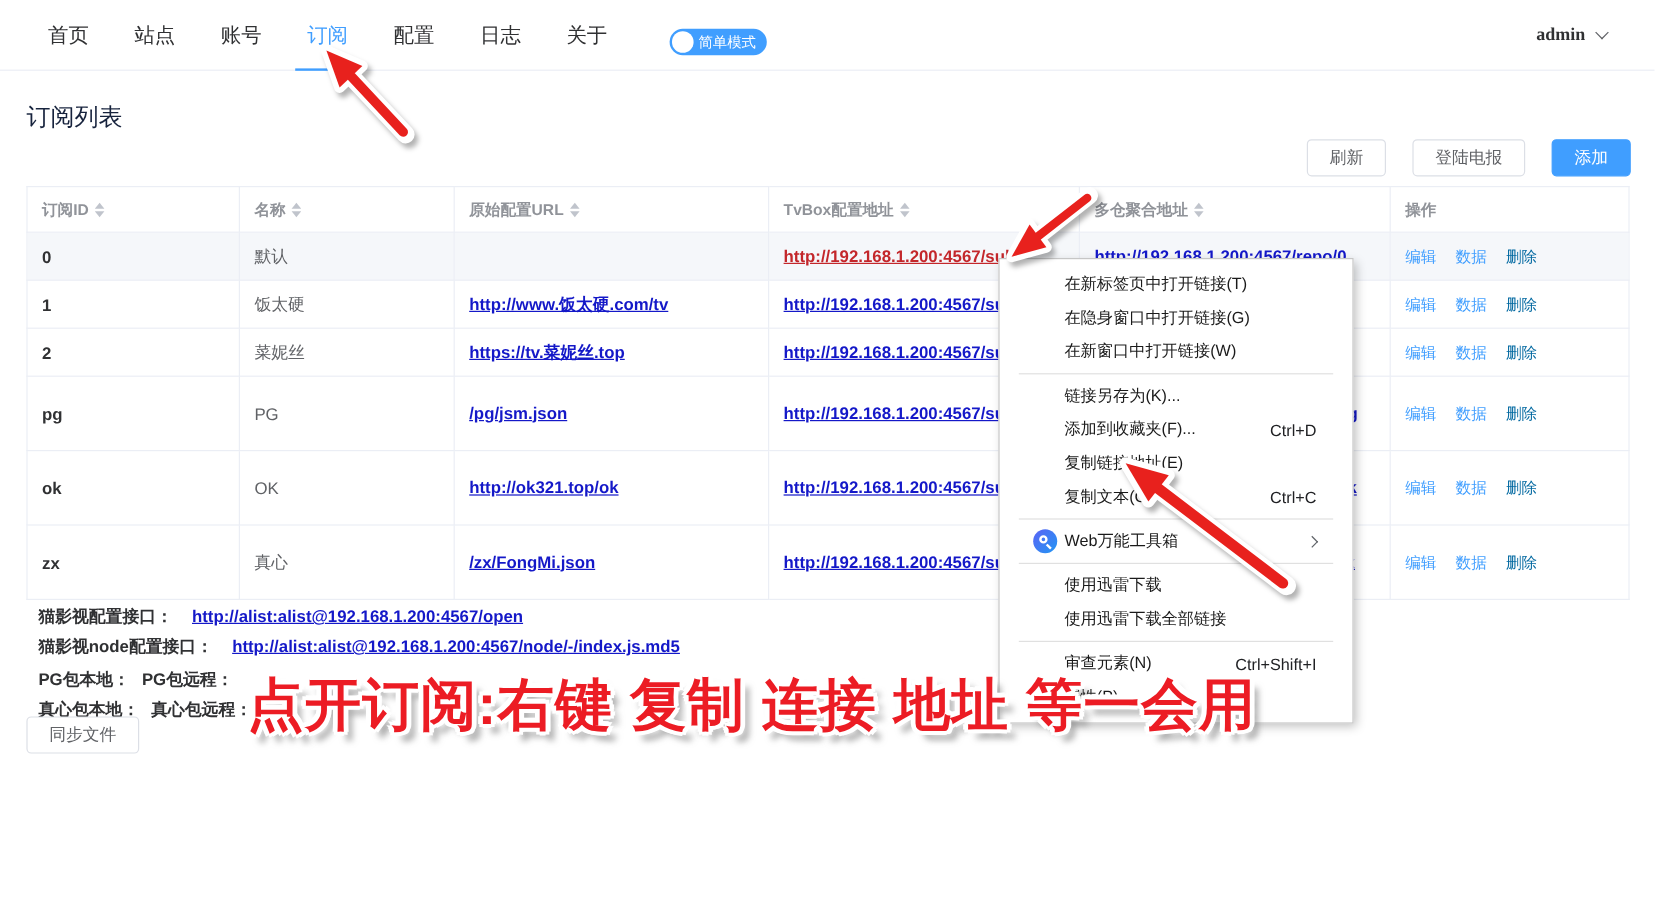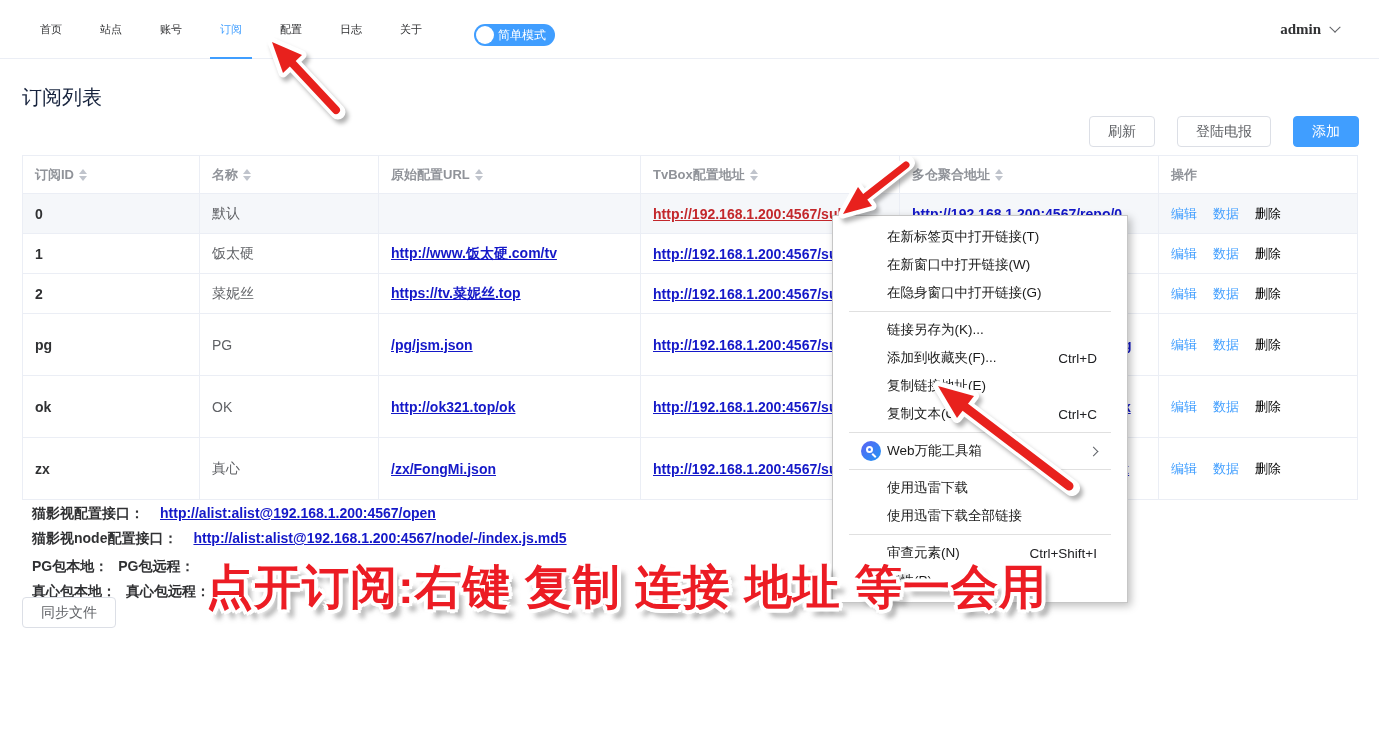--- a/index.html
+++ b/index.html
@@ -4,21 +4,21 @@
 <style>
   * { margin:0; padding:0; box-sizing:border-box; }
   html,body { background:#fff; }
   body { font-family:"Liberation Sans","DejaVu Sans",sans-serif; }
   .screen { position:relative; width:1379px; height:756px; background:#fff; overflow:hidden; }
 
   
   .navbar { position:absolute; left:0; top:0; width:100%; height:59px;
             border-bottom:1px solid #ebeef5; display:flex; align-items:center; padding-left:40px; }
   .nav-item { position:relative; height:59px; display:flex; align-items:center;
-              font-size:11px; color:#303133; margin-right:38px; cursor:pointer; }
+              font-size:17px; color:#303133; margin-right:38px; cursor:pointer; }
   .nav-item.active { color:#409eff; }
   .nav-item.active::after { content:""; position:absolute; left:-10px; right:-10px; bottom:0;
               height:2px; background:#409eff; }
   .mode-toggle { display:flex; align-items:center; height:22px; background:#409eff;
               border-radius:11px; padding:0 9px 0 2px; margin-left:14px; transform:translateY(6px); cursor:pointer; }
   .mode-knob { width:18px; height:18px; border-radius:50%; background:#fff; margin-right:4px; }
   .mode-label { font-size:12px; color:#fff; }
   .user-box { position:absolute; right:40px; top:0; height:59px; display:flex; align-items:center; cursor:pointer; }
   .user-name { font-size:15px; font-weight:bold; color:#303133; margin-right:10px;font-family:Liberation Serif, serif; }
   .chev { width:8px; height:8px; border-right:1.6px solid #606266; border-bottom:1.6px solid #606266;
@@ -40,21 +40,21 @@
   .sub-table th { height:38px; font-size:13px; font-weight:bold; color:#909399; }
   .sub-table tr.r40 td { height:40px; }
   .sub-table tr.r62 td { height:62px; }
   .sub-table tr.hl td { background:#f5f7fa; }
   .cell-id { font-size:14px; font-weight:bold; color:#303133; }
   .cell-name { font-size:14px; color:#606266; }
   a.lnk { font-size:14px; font-weight:bold; color:#1418c8; text-decoration:underline; cursor:pointer; }
   a.lnk.visited { color:#c3272b; }
   a.op { font-size:13px; text-decoration:none; margin-right:16px; cursor:pointer; }
   a.op.edit, a.op.data { color:#409eff; }
-  a.op.del { color:#000000; margin-right:0; }
+  a.op.del { color:#0369a1; margin-right:0; }
   .sort { display:inline-flex; flex-direction:column; margin-left:5px; vertical-align:middle; }
   .sort i { display:block; width:0; height:0; border-left:4px solid transparent; border-right:4px solid transparent; }
   .sort .up { border-bottom:5px solid #c0c4cc; margin-bottom:2px; }
   .sort .dn { border-top:5px solid #c0c4cc; }
 
   
   .foot { position:absolute; left:32px; font-size:14px; color:#303133; font-weight:bold; }
   .foot a.lnk { margin-left:6px; }
   .foot .lbl { margin-right:10px; }
   .check { color:#2ea44f; font-weight:bold; font-size:16px; margin-left:14px; }
@@ -214,24 +214,24 @@
   <div class="foot" style="top:581px;">
     <span class="lbl">真心包本地：</span><span class="lbl">真心包远程：</span><span class="check">✓</span>
   </div>
   <button class="btn sync-btn">同步文件</button>
 
   <div class="ctx-menu">
     <div class="cm-item">
         <span class="cm-label">在新标签页中打开链接(T)</span>
       </div>
     <div class="cm-item">
+        <span class="cm-label">在隐身窗口中打开链接(G)</span>
+      </div>
+    <div class="cm-item">
         <span class="cm-label">在新窗口中打开链接(W)</span>
-      </div>
-    <div class="cm-item">
-        <span class="cm-label">在隐身窗口中打开链接(G)</span>
       </div>
     <div class="cm-sep"></div>
     <div class="cm-item">
         <span class="cm-label">链接另存为(K)...</span>
       </div>
     <div class="cm-item">
         <span class="cm-label">添加到收藏夹(F)...</span>
         <span class="cm-sc">Ctrl+D</span>
       </div>
     <div class="cm-item">

